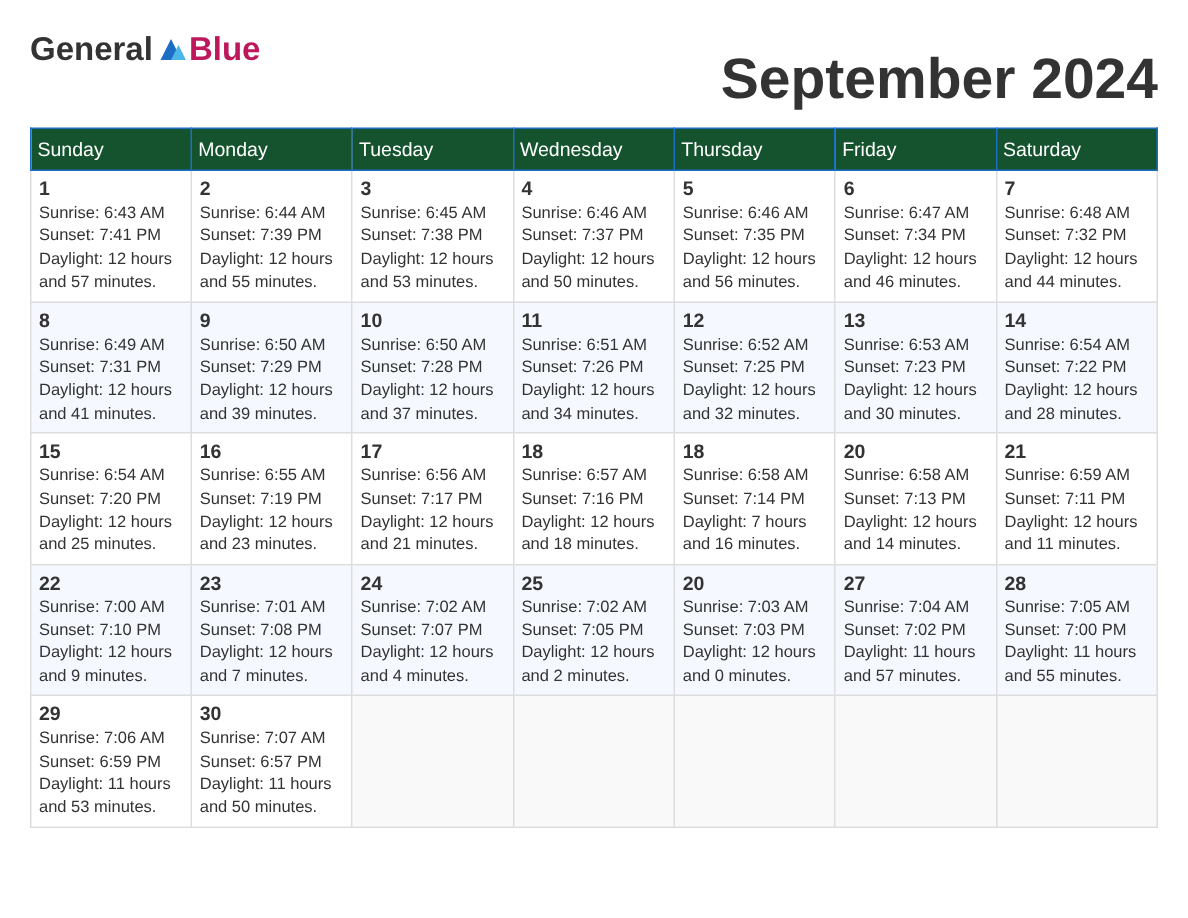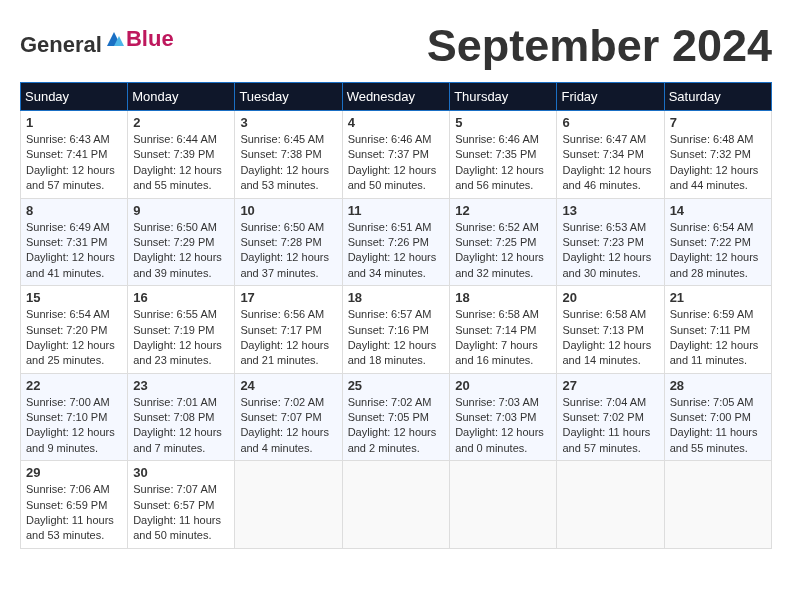--- a/index.html
+++ b/index.html
@@ -21,41 +21,42 @@
       flex-direction: column;
       align-items: flex-start;
     }
     .logo-text {
       display: flex;
       align-items: center;
       font-size: 22px;
       font-weight: bold;
       color: #333;
     }
-    .logo-general { color: #333; margin-top: 12px; }
+    .logo-general { color: #333; }
     .logo-blue { color: #be185d; }
     .title-section {
       text-align: right;
     }
     .month-title {
-      font-size: 45px;
+      font-size: 38px;
       font-weight: bold;
       color: #333;
+      margin-top: 12px;
     }
     .location {
       font-size: 16px;
       color: #555;
     }
     .calendar {
       width: 100%;
       border-collapse: collapse;
       font-size: 11px;
     }
     .calendar th {
-      background: #0f172a;
+      background: #14532d;
       color: #fff;
       padding: 6px 4px;
       text-align: left;
       font-size: 13px;
       font-weight: normal;
       border: 1px solid #1a6fc4;
     }
     .calendar td {
       vertical-align: top;
       padding: 4px 5px;

